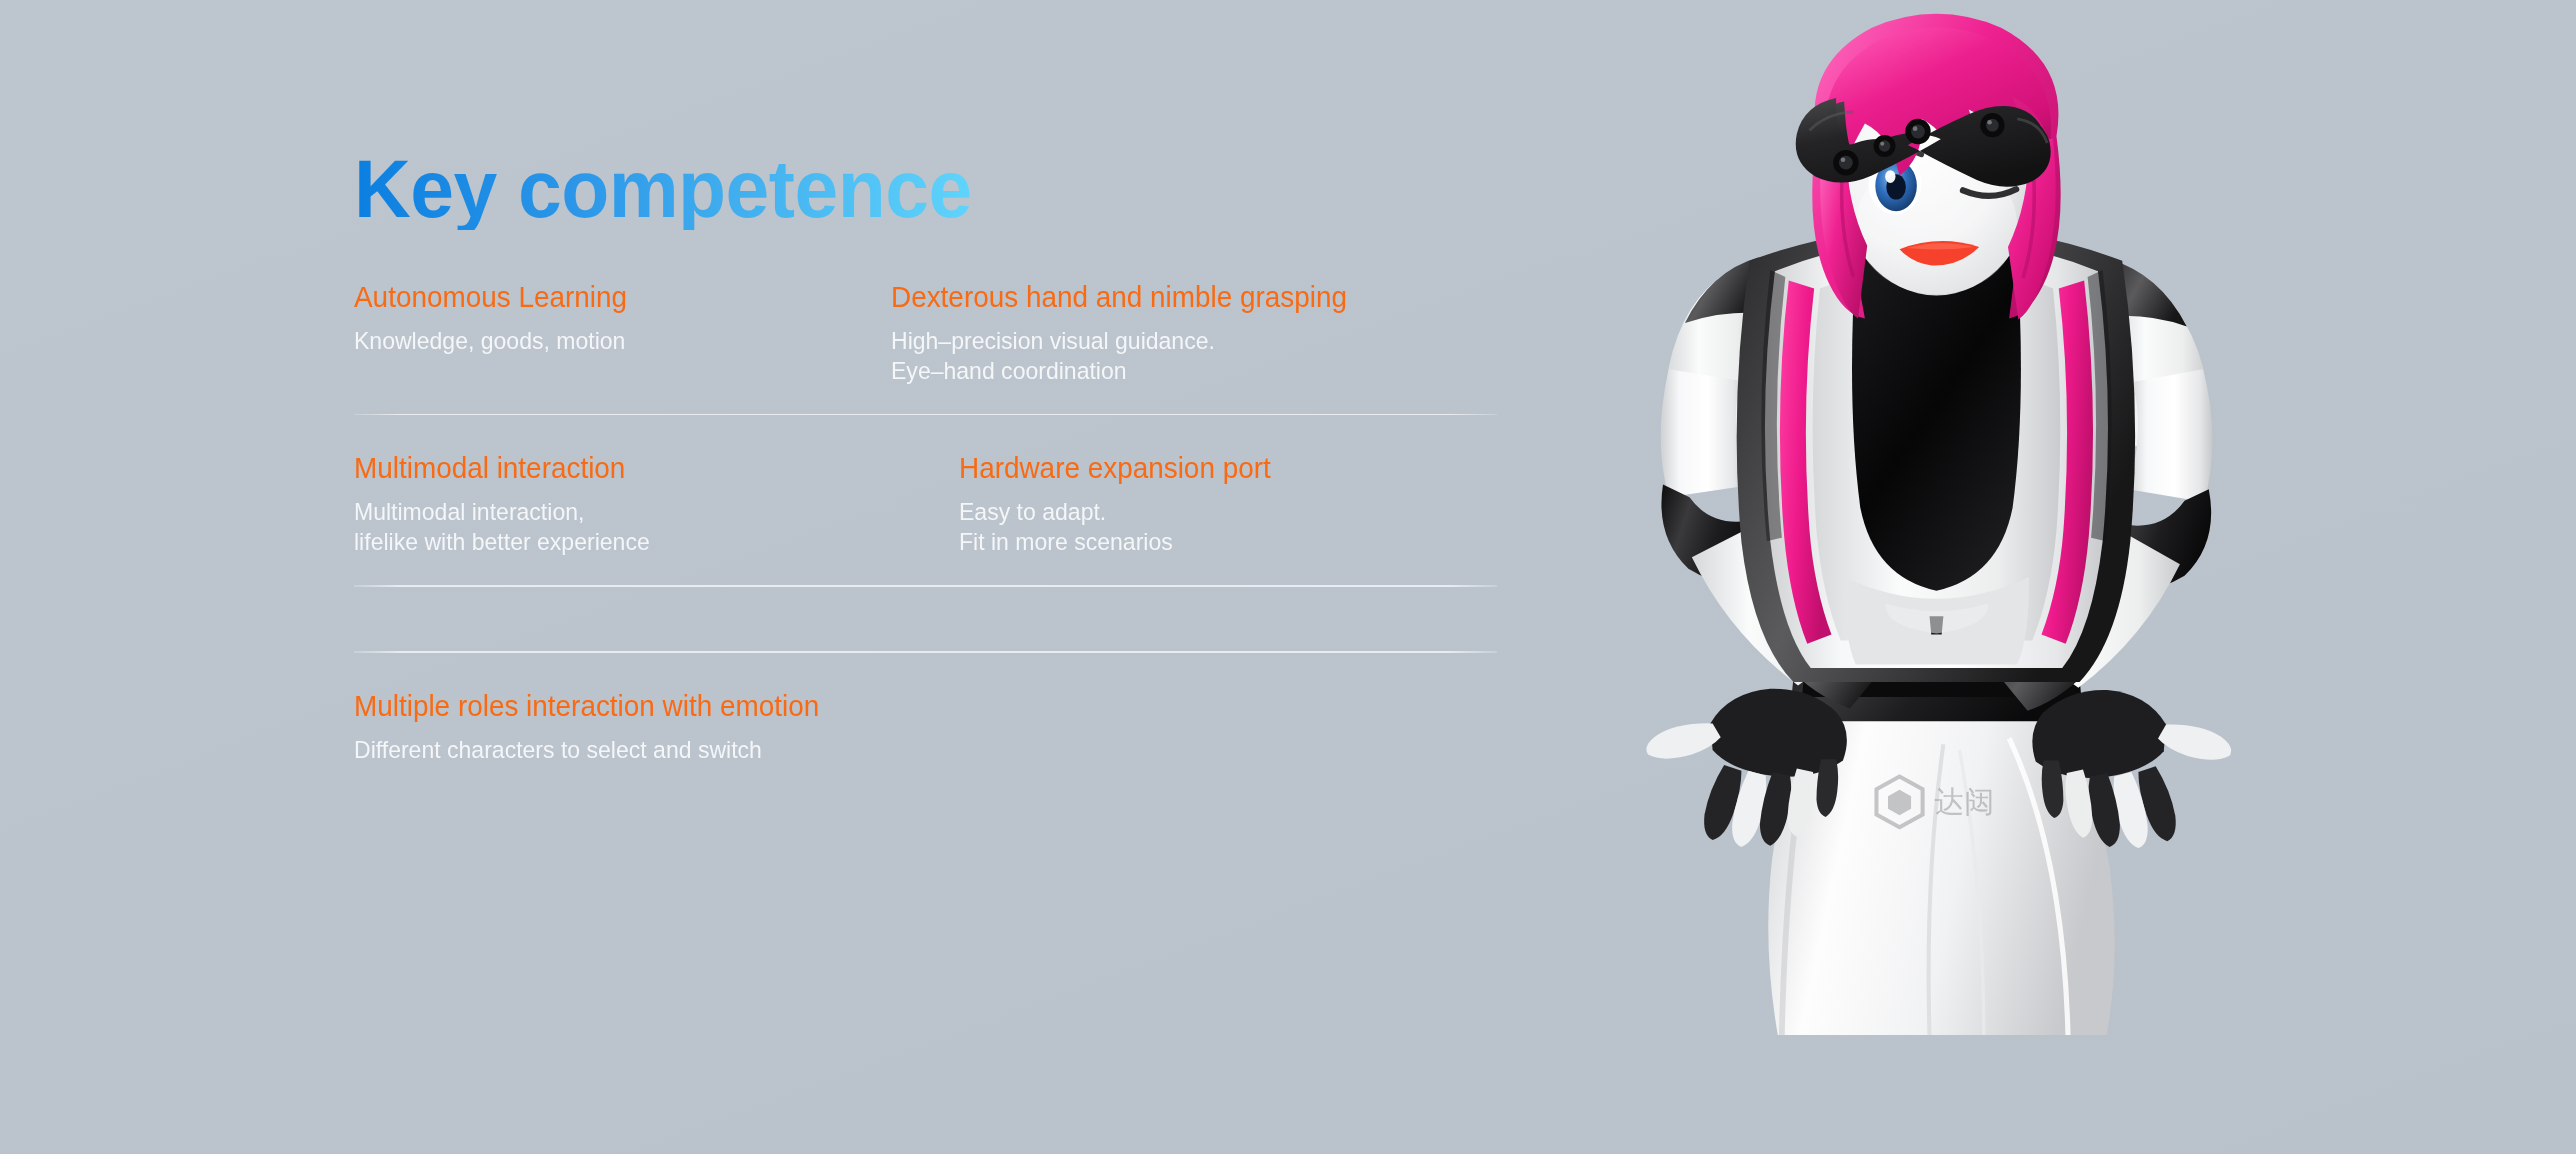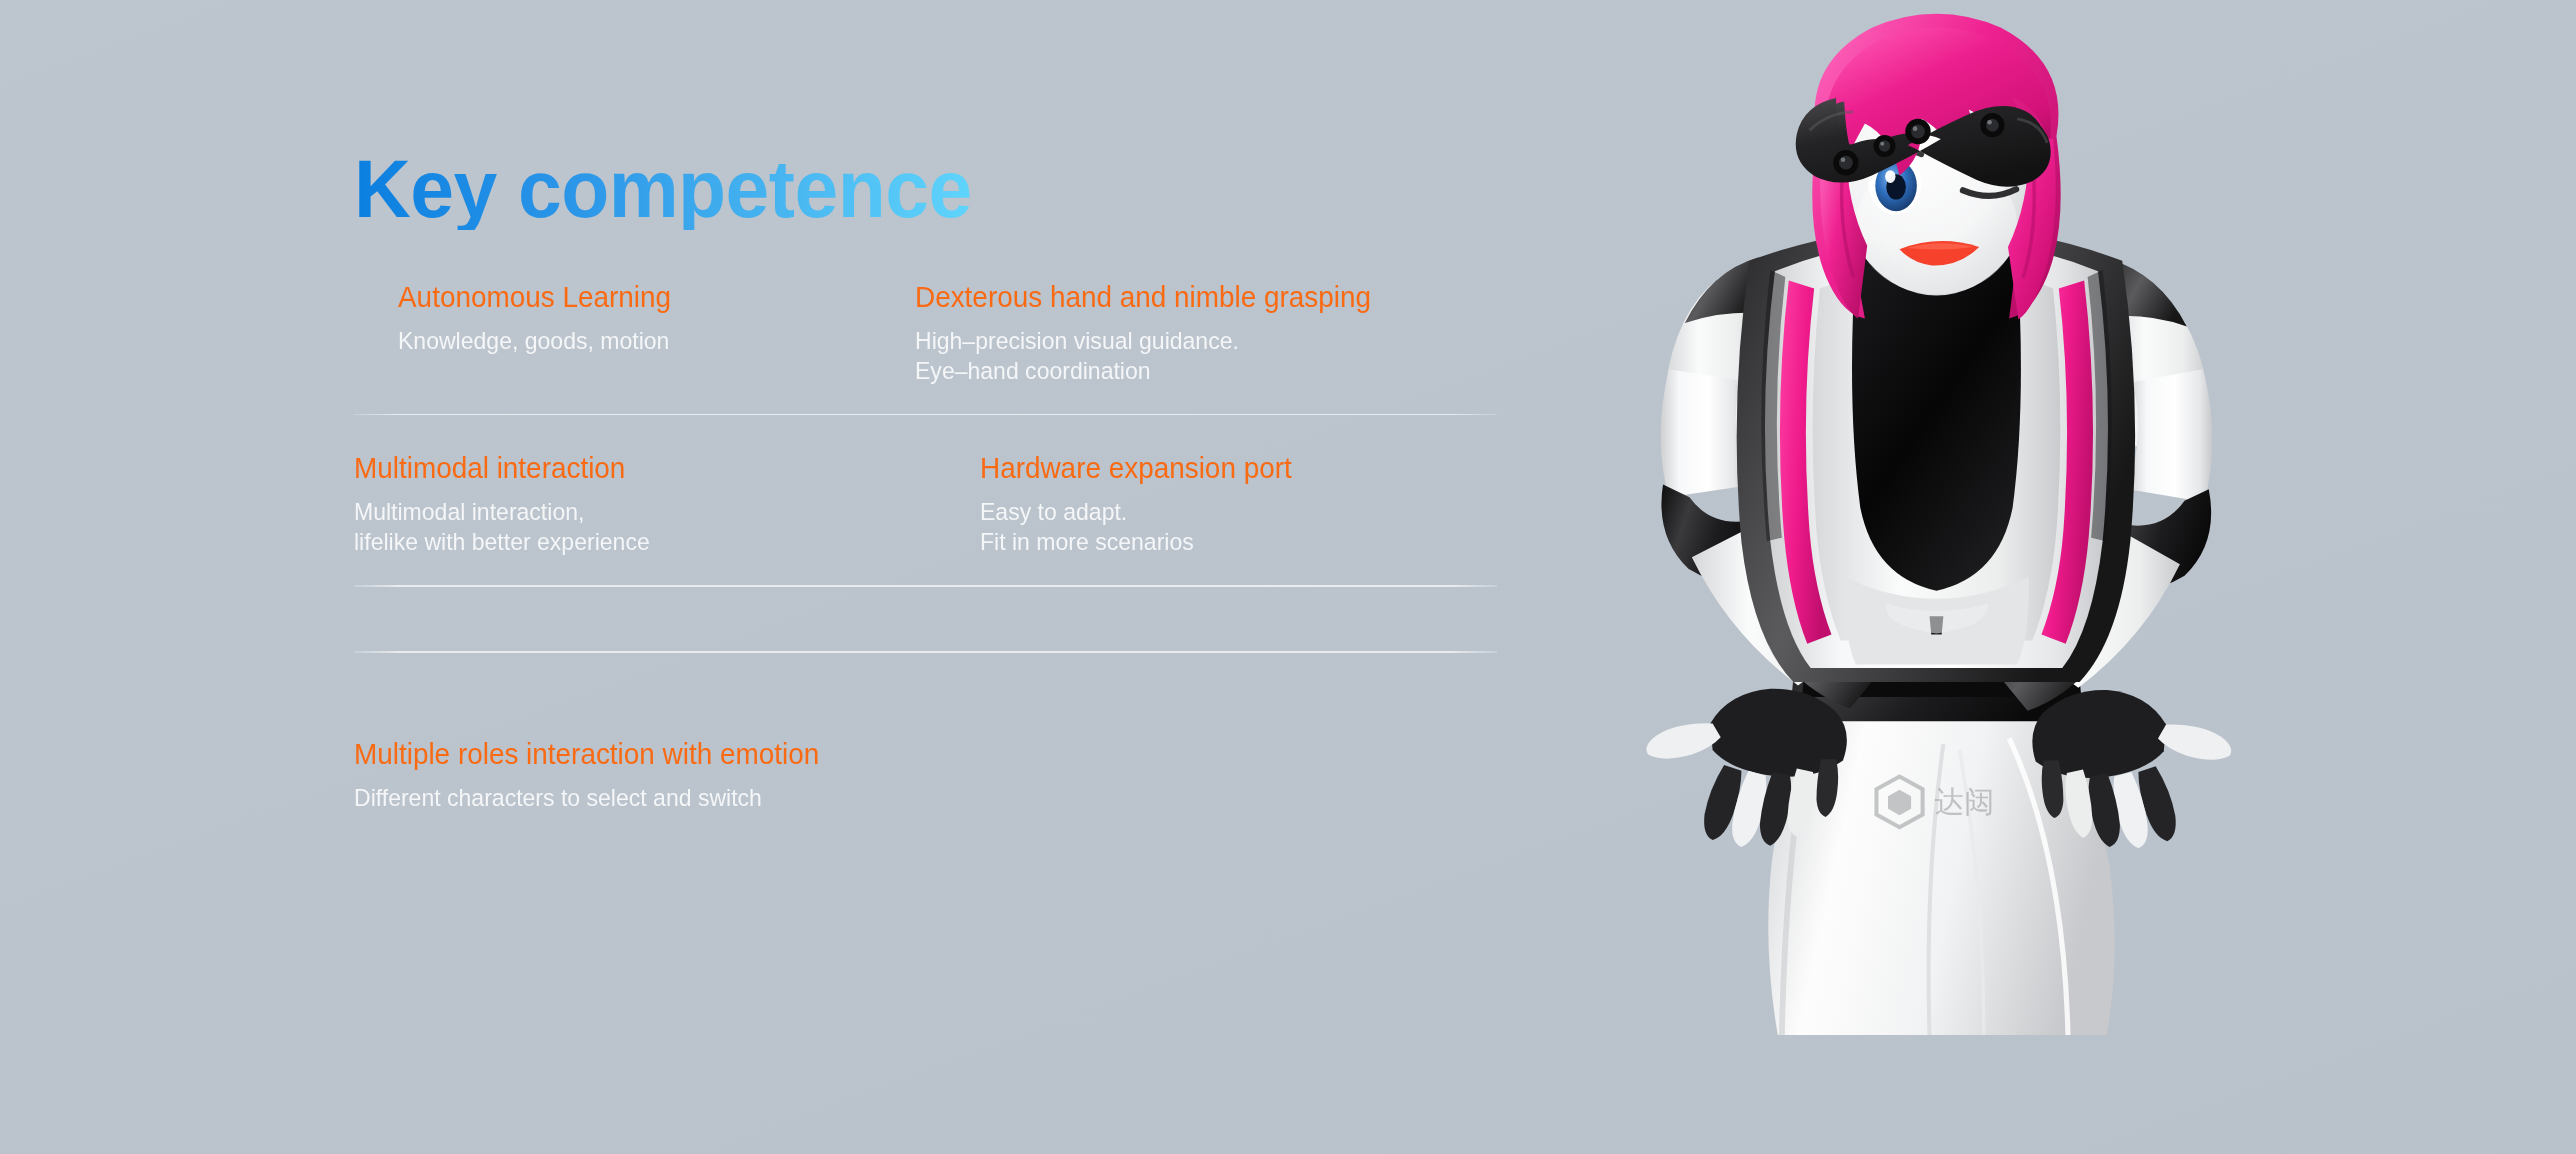--- a/index.html
+++ b/index.html
@@ -47,23 +47,23 @@
     transform-origin: left center;
   }
 
   .feature-row {
     display: flex;
     width: 1143px;
   }
   .feature-row .cell {
     box-sizing: border-box;
   }
-  .cell-left  { width: 537px; margin-left: 44px; }
+  .cell-left  { width: 537px; }
   .cell-right { width: 605px; }
-  .cell-full  { width: 1143px; margin-top: 48px; }
+  .cell-full  { width: 1143px; }
 
   .feat-title {
     color: #f96a12;
     font-size: 30px;
     line-height: 1.12;
     white-space: nowrap;
     transform: scaleX(0.93);
     transform-origin: left center;
     margin: 0;
   }

